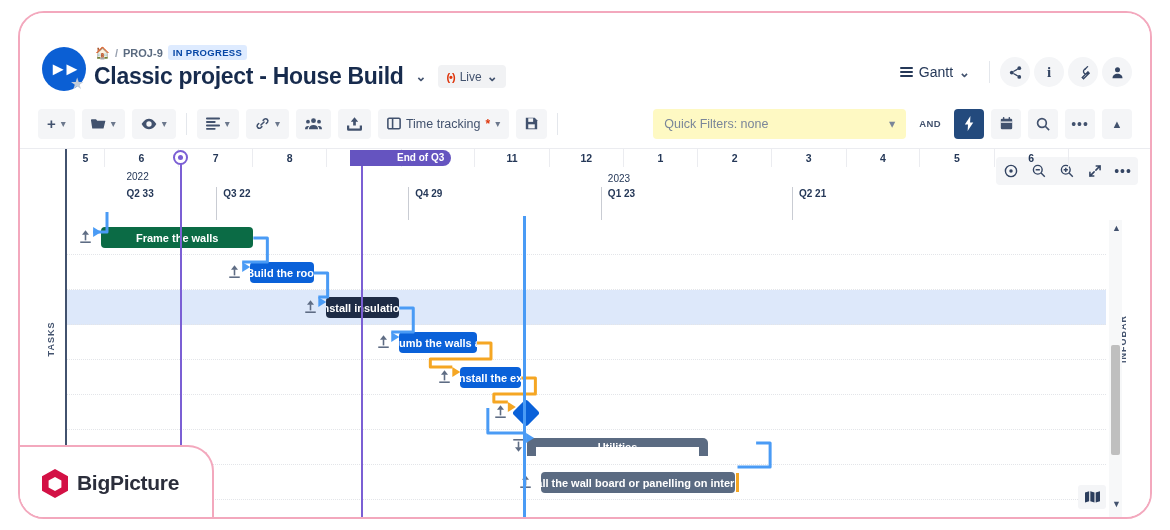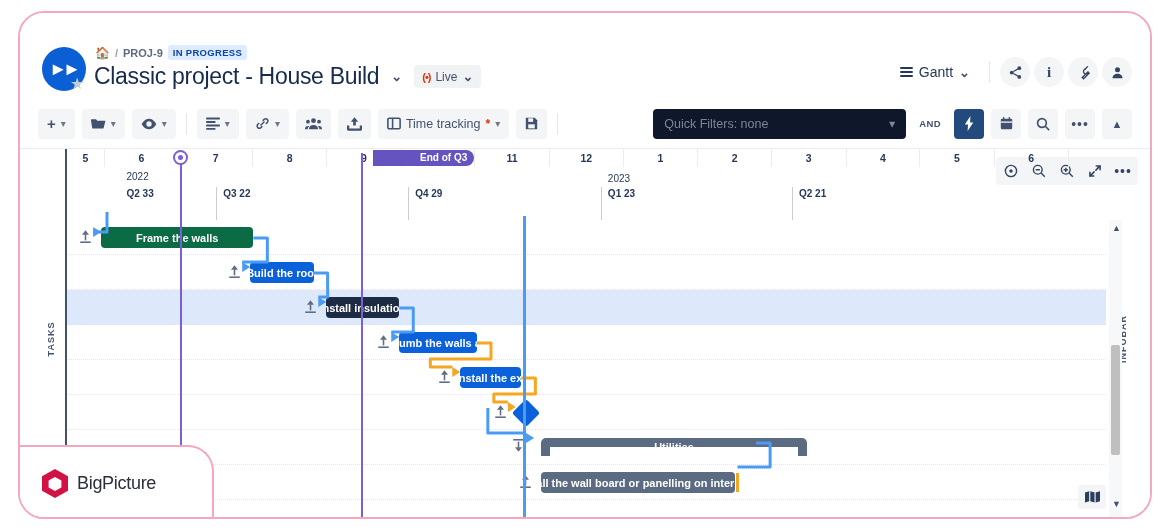--- a/index.html
+++ b/index.html
@@ -43,21 +43,21 @@
   .crumb-key { color:#5b6b80; }
   .status-badge {
     background:#deebff; color:#0747a6; font-size:9.5px; font-weight:700;
     padding:2px 5px; border-radius:3px; letter-spacing:.3px;
   }
   .title-row {
     position: absolute; left: 74px; top: 50px;
     display: flex; align-items: center; gap: 12px;
   }
   .page-title {
-    font-size: 23px; color: #172b4d; font-weight: 400; letter-spacing: -0.3px;
+    font-size: 23px; color: #172b4d; font-weight: 700; letter-spacing: -0.3px;
   }
   .caret { color:#42526e; font-size:13px; font-weight:600; }
   .live-pill {
     display:flex; align-items:center; gap:5px;
     background:#f1f2f4; border-radius:4px; padding:4px 8px;
     font-size:12px; color:#42526e;
   }
   .live-dot { color:#de350b; font-size:11px; font-weight:700; letter-spacing:-1px;}
   .hdr-right {
     position:absolute; right:18px; top:44px;
@@ -83,21 +83,21 @@
   }
   .tb-btn {
     height:30px; border-radius:4px; background:#f4f5f7;
     display:flex; align-items:center; gap:5px; padding:0 9px;
     font-size:12.5px; color:#42526e;
   }
   .tb-btn .chev { font-size:10px; color:#6b778c; }
   .tb-sep { width:1px; height:22px; background:#e4e7ec; margin:0 3px; }
   .asterisk { color:#de350b; font-weight:700; font-size:12px;}
   .qf-box {
-    height:30px; background:#0f172a; border-radius:4px;
+    height:30px; background:#fef9c3; border-radius:4px;
     display:flex; align-items:center; justify-content:space-between;
     padding:0 11px; width:253px; font-size:12.5px; color:#7a8699;
   }
   .and-label { font-size:9.5px; font-weight:700; color:#42526e; letter-spacing:.4px; margin:0 6px;}
   .tb-sq {
     width:30px; height:30px; border-radius:4px; background:#f4f5f7;
     display:flex; align-items:center; justify-content:center;
     font-size:13px; color:#42526e;
   }
   .tb-sq.active { background:#234a7d; color:#fff; }
@@ -205,21 +205,21 @@
   
   .bp-cut {
     position:absolute; left:-2px; bottom:-2px;
     width:196px; height:74px; background:#fff;
     border-top-right-radius: 26px;
     border-top:2px solid #f3a8bd; border-right:2px solid #f3a8bd;
     display:flex; align-items:center; gap:9px; padding-left:24px;
     z-index:40;
   }
   .bp-hex { width:26px; height:29px; position:relative; }
-  .bp-text { font-size:18px; color:#2b2e3b; font-weight:400; letter-spacing:-.3px;}
+  .bp-text { font-size:21px; color:#2b2e3b; font-weight:700; letter-spacing:-.3px;}
   svg.icn { display:block; }
 </style>
 </head>
 <body>
 
 <div class="frame">
 
   <div class="header">
 
     <div class="logo-badge">
@@ -517,21 +517,21 @@
               <path d="M6 1.5L2 6.5h8z"></path>
               <rect x="5.1" y="6" width="1.8" height="7"></rect>
             </svg></div>
           <div class="milestone" style="left: 448.838px; top: 183px;"></div>
           <div class="row" style="top: 210px;"></div>
           <div class="drag-ic" style="left: 446.077px; top: 219px;"><svg width="11" height="14" viewBox="0 0 12 16" fill="#5e6c84">
               <rect x="0" y="0" width="12" height="1.8"></rect>
               <path d="M6 14.5L2 9.5h8z"></path>
               <rect x="5.1" y="3" width="1.8" height="7"></rect>
             </svg></div>
-          <div class="summary" style="left: 474px; width: 266px; top: 218px;">
+          <div class="summary" style="left: 460px; width: 181px; top: 218px;">
             <div class="cap"></div>
             <div class="lt"></div>
             <div class="rt"></div>
             <span class="lbl">Utilities</span>
           </div>
           <div class="row" style="top: 245px;"></div>
           <div class="drag-ic" style="left: 453.214px; top: 254px;"><svg width="11" height="14" viewBox="0 0 12 16" fill="#5e6c84">
               <rect x="0" y="14.2" width="12" height="1.8"></rect>
               <path d="M6 1.5L2 6.5h8z"></path>
               <rect x="5.1" y="6" width="1.8" height="7"></rect>
@@ -556,21 +556,21 @@
             <polygon points="459.077,213 459.077,223 467.077,218" fill="#4a9bf5"></polygon>
             <polyline points="689.117,223 703.117,223 703.117,247 670.499,247" fill="none" stroke="#4a9bf5" stroke-width="3" stroke-linejoin="round"></polyline>
             <polyline points="670.499,253 670.499,272" fill="none" stroke="#f5a623" stroke-width="3" stroke-linejoin="round"></polyline>
           </svg>
         </div>
         <div class="vline purple" style="left: 112.606px; top: 14px;"></div>
         <div class="today-knob" style="left: 106.106px; top: 1px;">
           <i></i>
         </div>
         <div class="vline purple" style="left: 294.203px; top: 4px;"></div>
-        <div class="flag" style="left: 306px; top: 1px; padding-left: 47px;">End of Q3</div>
+        <div class="flag" style="left: 283px; top: 1px; padding-left: 47px;">End of Q3</div>
         <div class="vline blue" style="left: 455.975px; top: 67px;"></div>
       </div>
 
     <div class="vscroll-track"></div>
     <div class="vscroll"></div>
     <div class="up-arrow" style="top:74px;">▲</div>
     <div class="dn-arrow" style="bottom:8px;">▼</div>
     <div class="map-btn">
       <svg class="icn" width="15" height="12" viewBox="0 0 18 14" fill="#2c3e5d">
           <path d="M0 1.6L5 0v12L0 13.6z"></path>

